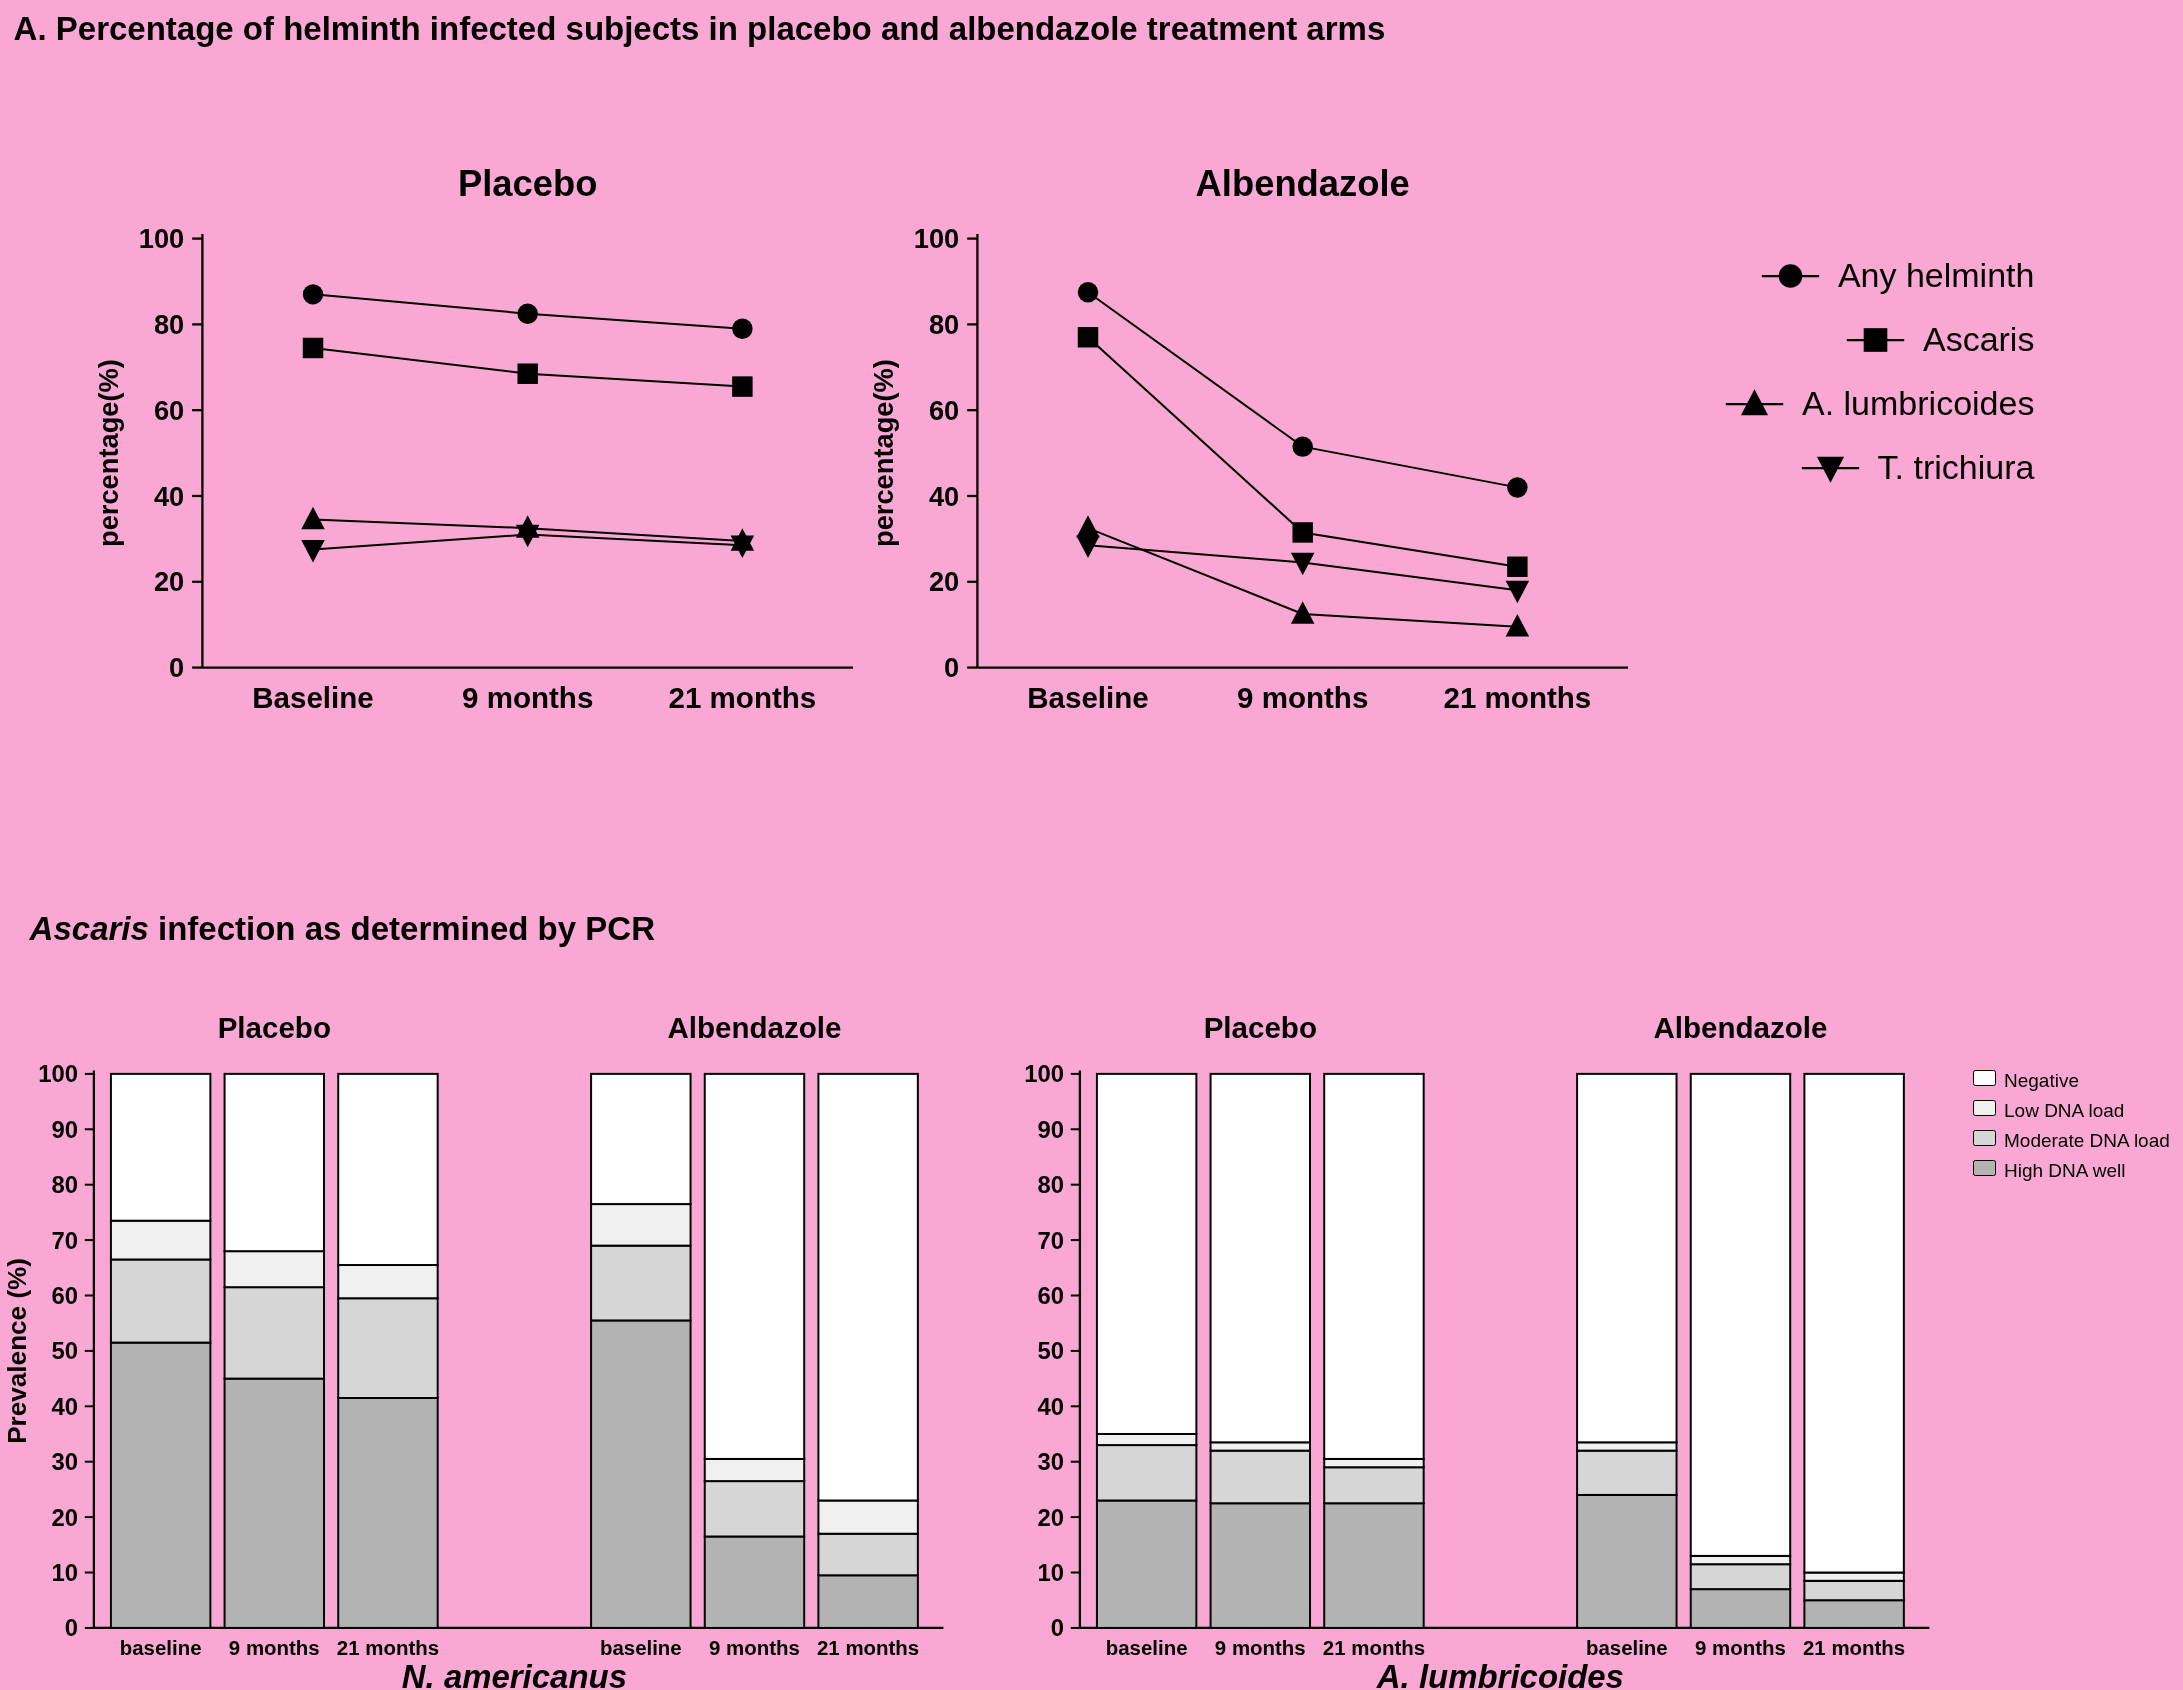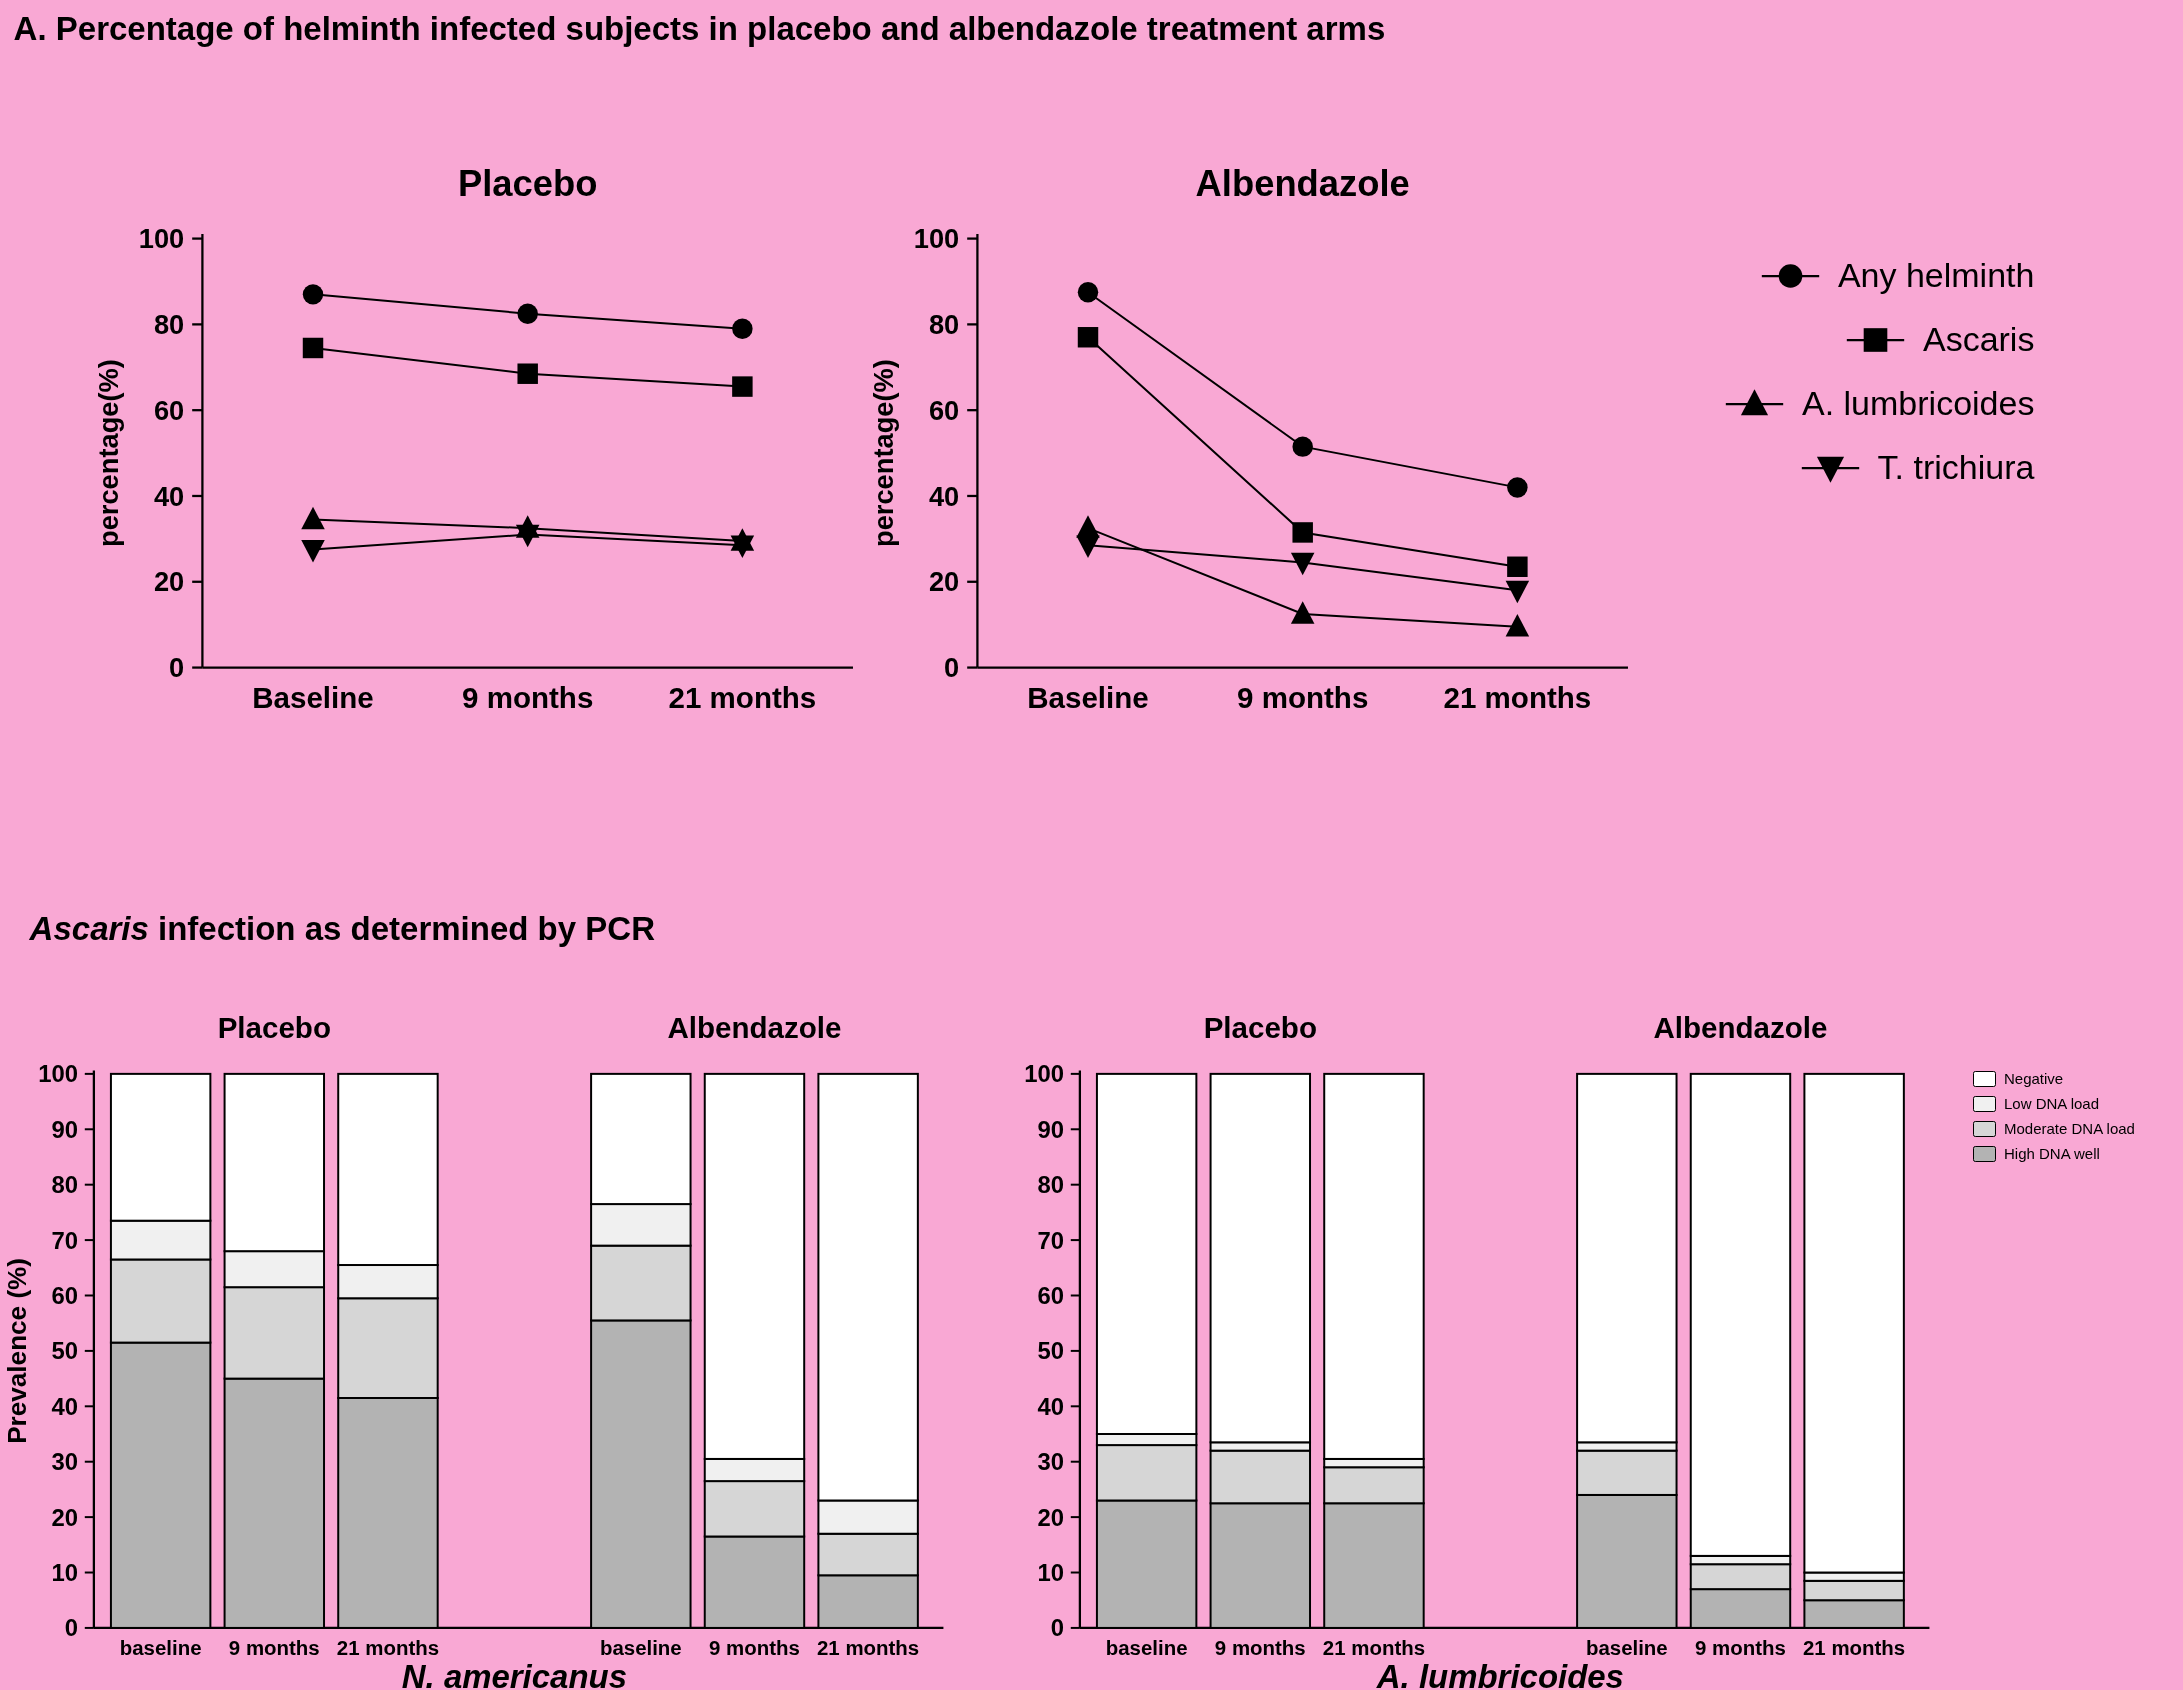--- a/index.html
+++ b/index.html
@@ -11,21 +11,21 @@
   #heading-b2{left:13.6px;top:910px;margin-left:16px;}
   .italic{font-style:italic;}
   svg{position:absolute;overflow:visible;}
   #chart-placebo{left:80px;top:142px;}
   #chart-albendazole{left:855px;top:142px;}
   #chart-na{left:0px;top:1000px;}
   #chart-al{left:986px;top:1000px;}
   .legend-a{position:absolute;left:1723px;top:256px;display:flex;flex-direction:column;gap:25px;align-items:flex-end;}
   .legend-a-item{display:flex;align-items:center;gap:16px;font-size:34px;}
   .legend-b{position:absolute;left:1973px;top:1070px;display:flex;flex-direction:column;gap:8px;}
-  .legend-b-item{display:flex;align-items:flex-end;gap:8px;font-size:15px;}
+  .legend-b-item{display:flex;align-items:flex-start;gap:8px;font-size:19px;}
   .legend-b-swatch{width:23px;height:16px;border:1.7px solid #000;box-sizing:border-box;border-radius:2.3px;}
 </style>
 </head>
 <body>
 
 <div class="page">
   <div class="heading" id="heading-a">A. Percentage of helminth infected subjects in placebo and albendazole treatment arms</div>
 
   <svg id="chart-placebo" width="813" height="625" viewBox="0 0 1430 1100">
       <text x="787.5" y="95" font-size="64" font-weight="bold" text-anchor="middle" fill="#000" font-family="&quot;Liberation Sans&quot;, sans-serif">Placebo</text>

